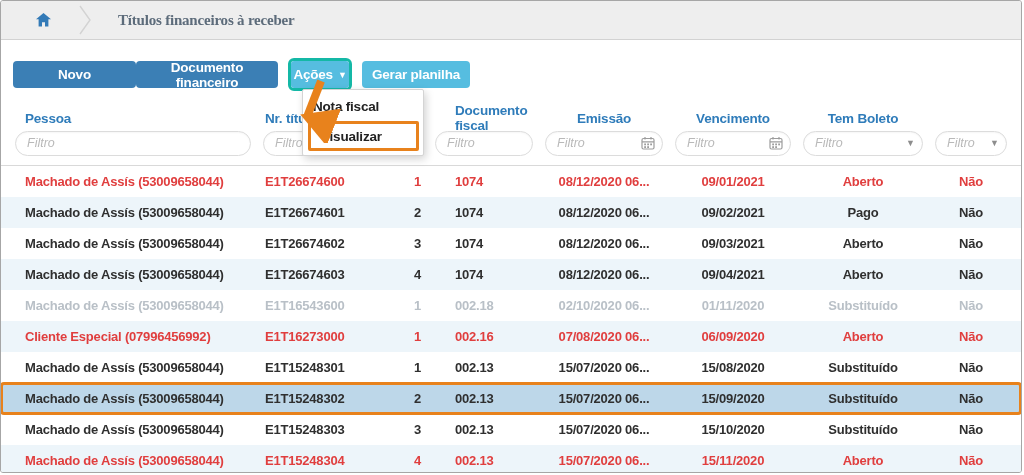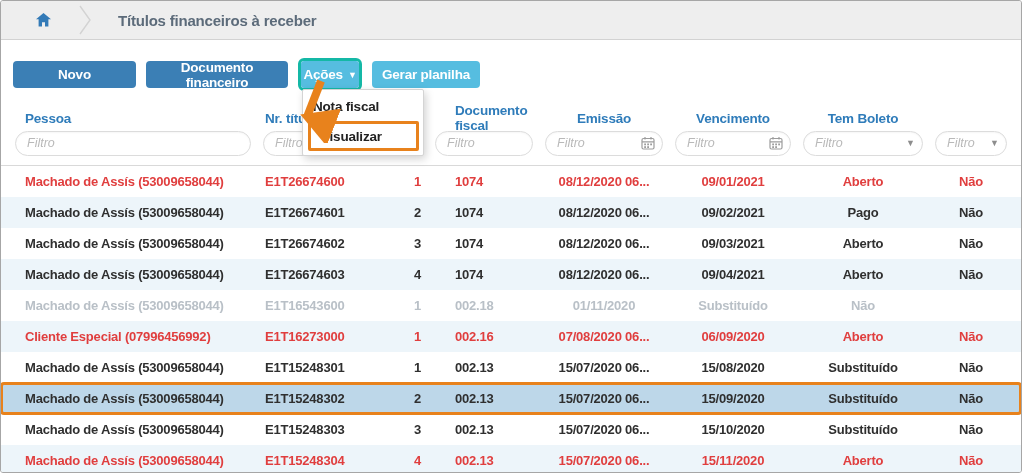--- a/index.html
+++ b/index.html
@@ -2,32 +2,32 @@
 <html><head>
 <meta charset="utf-8">
 <style>
   html,body{margin:0;padding:0;background:#fff;}
   .page{
     width:1022px;height:473px;border:1px solid #a6a6a6;border-radius:3px;
     background:#fff;font-family:"Liberation Sans",sans-serif;position:relative;
     overflow:hidden;box-sizing:border-box;
   }
   
-  .topbar{height:38px;background:#eeeeee;border-bottom:1px solid #d2d2d2;display:flex;align-items:center;}
+  .topbar{height:38px;background:#eeeeee;border-bottom:1px solid #d2d2d2;display:flex;align-items:center;font-family:Liberation Serif, serif;}
   .home-ic{margin-left:34px;display:flex;align-items:center;}
   .crumb-chev{margin-left:26px;display:flex;align-items:center;}
   .page-title{margin-left:26px;color:#5c6b7a;font-weight:700;font-size:15px;letter-spacing:-0.2px;}
   
   .toolbar{display:flex;align-items:center;padding:18px 0 0 12px;position:relative;}
   .btn{height:27px;border:none;border-radius:4px;color:#fff;font-family:inherit;
        font-weight:700;font-size:13.5px;display:flex;align-items:center;justify-content:center;
        cursor:pointer;letter-spacing:-0.2px;}
   .btn.primary{background:#3b7fb5;}
   .btn.info{background:#56bde0;}
-  .btn-novo{width:123px;margin-right:10px;}
+  .btn-novo{width:123px;}
   .btn-doc{width:142px;margin-right:10px;}
   .acoes-wrap{border:3px solid #14b8a6;border-radius:6px;margin-right:10px;}
   .btn-acoes{width:58px;border-radius:3px;}
   .btn-acoes .caret{font-size:9px;margin-left:5px;}
   .btn-gerar{width:108px;}
   
   .grid{display:grid;grid-template-columns:248px 116px 56px 110px 130px 128px 132px 84px;padding-left:8px;}
   .hcell{color:#2f7cba;font-weight:700;font-size:13.5px;letter-spacing:-0.2px;}
   .header-row{margin-top:12px;height:20px;align-items:center;}
   .c-pessoa{padding-left:16px;text-align:left;}
@@ -199,20 +199,21 @@
         <div class="cell c-emissao">08/12/2020 06...</div>
         <div class="cell c-vencimento">09/04/2021</div>
         <div class="cell c-situacao">Aberto</div>
         <div class="cell c-tem_boleto">Não</div>
       </div>
       <div class="grid trow muted">
         <div class="cell c-pessoa">Machado de Assís (53009658044)</div>
         <div class="cell c-nr_titulo">E1T16543600</div>
         <div class="cell c-parcela">1</div>
         <div class="cell c-documento_fiscal">002.18</div>
+        <div class="cell c-emissao">02/10/2020 06...</div>
         <div class="cell c-vencimento">01/11/2020</div>
         <div class="cell c-situacao">Substituído</div>
         <div class="cell c-tem_boleto">Não</div>
       </div>
       <div class="grid trow zebra red">
         <div class="cell c-pessoa">Cliente Especial (07996456992)</div>
         <div class="cell c-nr_titulo">E1T16273000</div>
         <div class="cell c-parcela">1</div>
         <div class="cell c-documento_fiscal">002.16</div>
         <div class="cell c-emissao">07/08/2020 06...</div>

